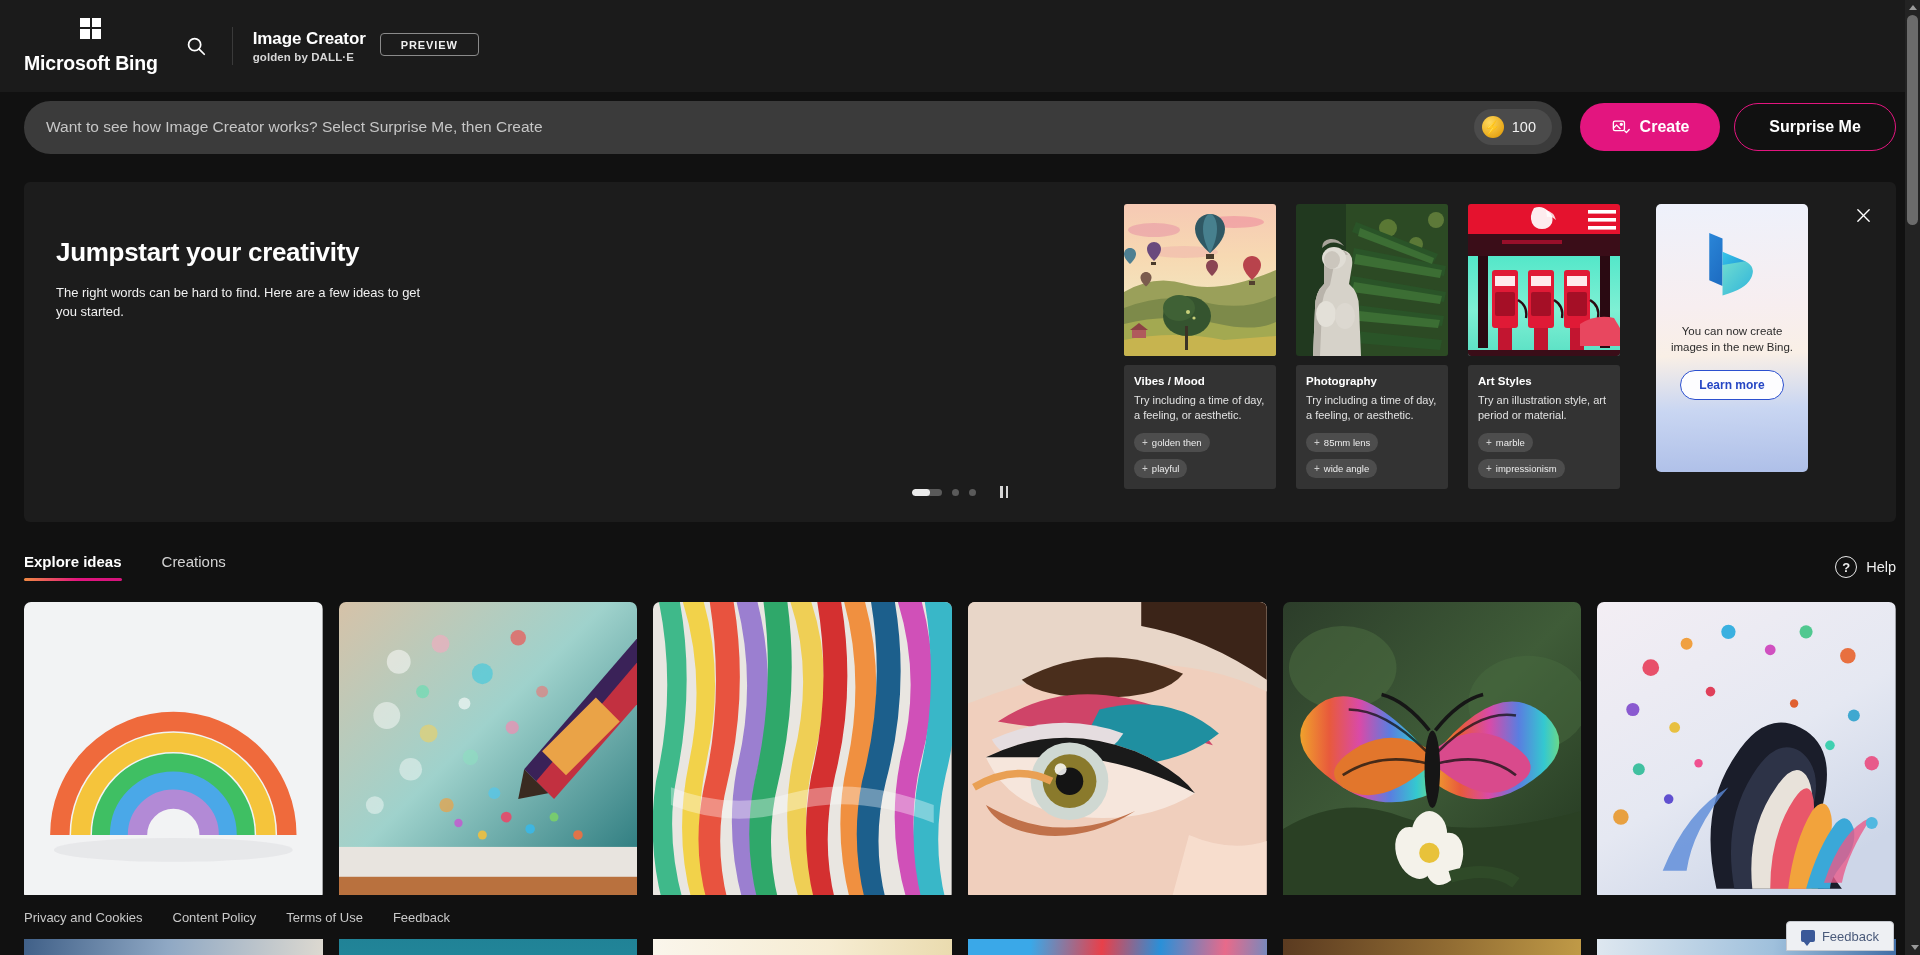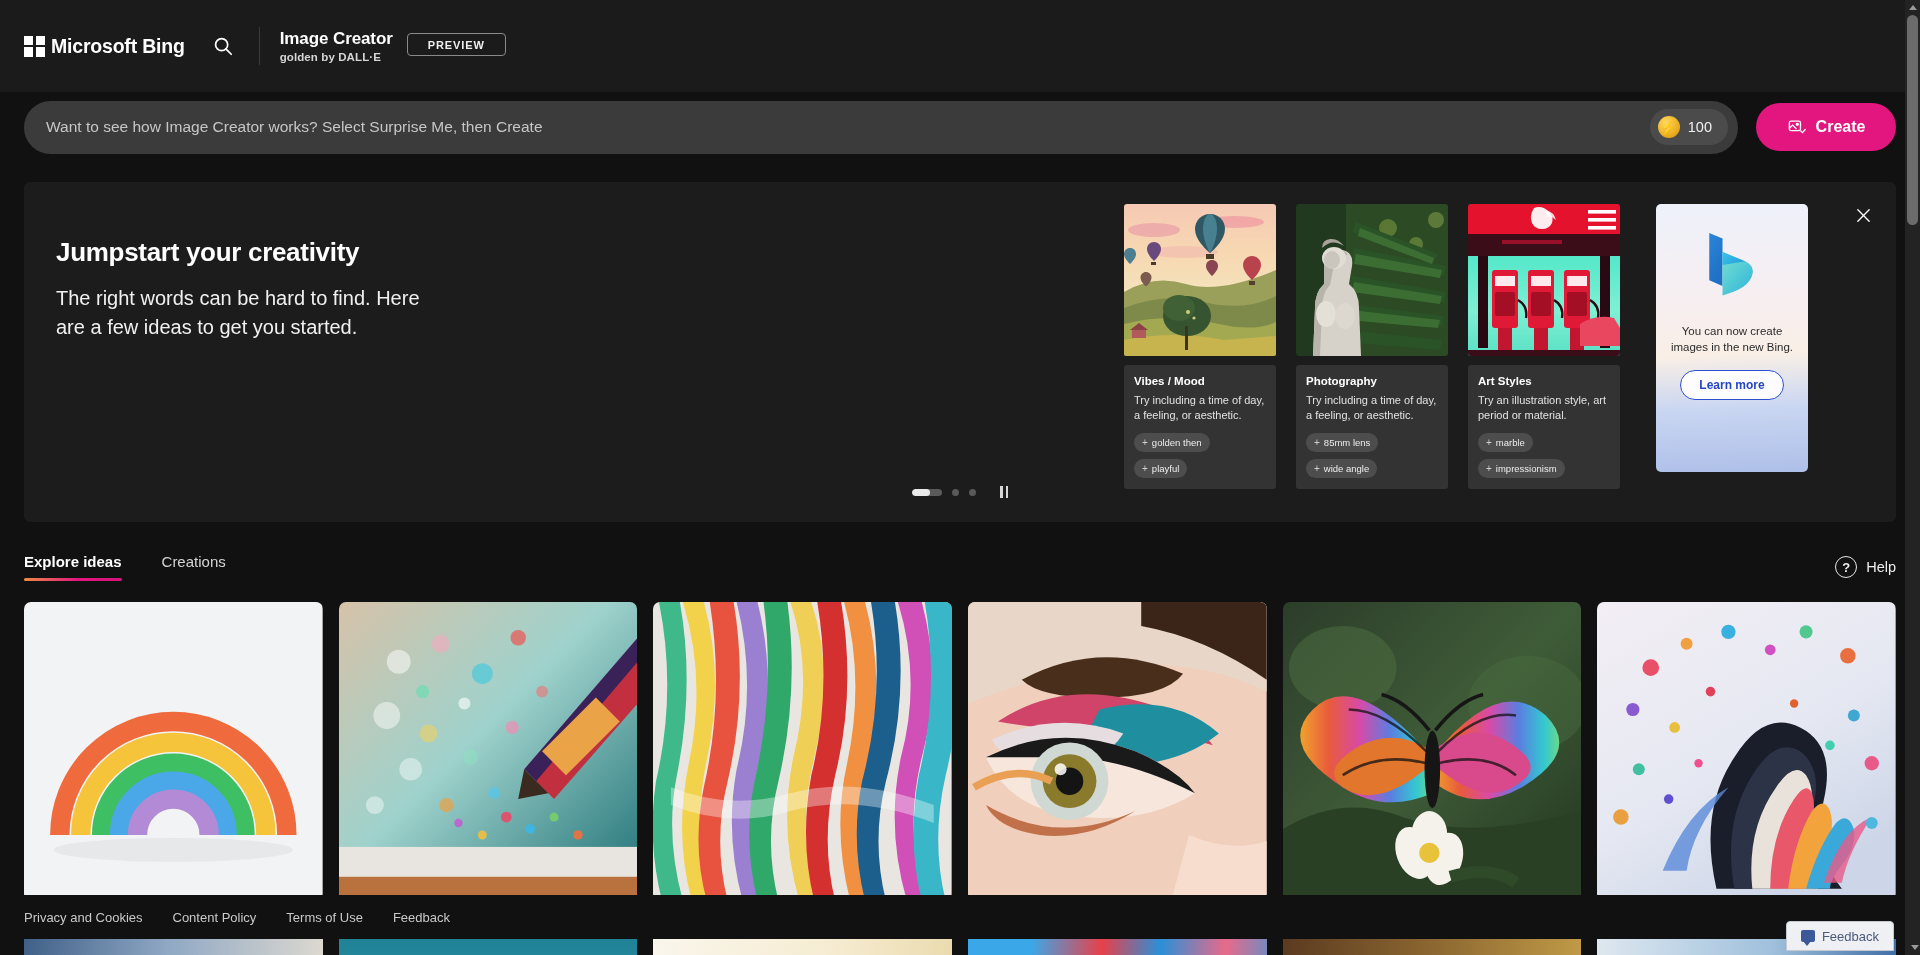--- a/index.html
+++ b/index.html
@@ -12,21 +12,21 @@
   }
   .app { position: relative; width: 1920px; height: 955px; overflow: hidden; }
 
   
   .header {
     height: 92px; width: 1905px;
     display: flex; align-items: center;
     padding: 0 24px 0 24px;
     background: #1b1b1b;
   }
-  .ms-logo { display: flex; align-items: center; gap: 6px; }
+  .ms-logo { display: flex; align-items: center; gap: 13px; flex-direction: column; }
   .ms-squares { width: 21px; height: 21px; display: grid; grid-template-columns: 1fr 1fr; grid-template-rows: 1fr 1fr; gap: 2.5px; }
   .ms-squares i { background: #ffffff; display: block; }
   .ms-text { font-size: 19.5px; font-weight: 600; letter-spacing: -0.2px; color: #fff; }
   .hdr-search {
     width: 44px; height: 44px; margin-left: 16px;
     border-radius: 50%; display: flex; align-items: center; justify-content: center;
     cursor: pointer;
   }
   .divider-v { width: 1px; height: 38px; background: #3a3a3a; margin: 0 20px 0 14px; }
   .ic-title-wrap { display: flex; align-items: center; gap: 14px; }
@@ -101,21 +101,21 @@
     margin-left: 14px; cursor: pointer; padding: 0 26px;
   }
 
   
   .banner {
     position: relative; margin: 20px 24px 0; height: 340px;
     background: #1c1c1c; border-radius: 6px; display: flex; align-items: flex-start;
   }
   .banner-left { padding: 55px 0 0 32px; width: 560px; }
   .banner-title { font-size: 26px; font-weight: 700; letter-spacing: -0.3px; }
-  .banner-sub { margin-top: 16px; font-size: 20px; line-height: 1.45; color: #f0f0f0; max-width: 380px; }
+  .banner-sub { margin-top: 16px; font-size: 13px; line-height: 1.45; color: #f0f0f0; max-width: 380px; }
   .banner-close {
     position: absolute; top: 16px; right: 16px;
     width: 34px; height: 34px; display: flex; align-items: center; justify-content: center;
     cursor: pointer; border-radius: 4px;
   }
   .carousel-nav {
     position: absolute; left: 0; right: 0; bottom: 24px;
     display: flex; align-items: center; justify-content: center; gap: 10px;
     pointer-events: none;
   }
@@ -246,20 +246,23 @@
       </div>
     </div>
     <button class="btn-create">
       <svg viewBox="0 0 24 24" width="19" height="19" fill="none" stroke="#ffffff" stroke-width="1.7">
         <rect x="3" y="4" width="14" height="12" rx="2"></rect>
           <path d="M3 13l4-4 5 5"></path>
           <circle cx="13" cy="8" r="1.3" fill="#fff"></circle>
         <path d="M17.5 16.5l2 2 3.5-4" stroke-linecap="round" stroke-linejoin="round"></path>
       </svg>
       <span>Create</span>
+    </button>
+    <button class="btn-surprise">
+      <span>Surprise Me</span>
     </button>
   </div>
 
   <div class="banner">
     <div class="banner-left">
       <div class="banner-title">Jumpstart your creativity</div>
       <div class="banner-sub">The right words can be hard to find. Here are a few ideas to get you started.</div>
     </div>
 
     <div class="banner-close">

